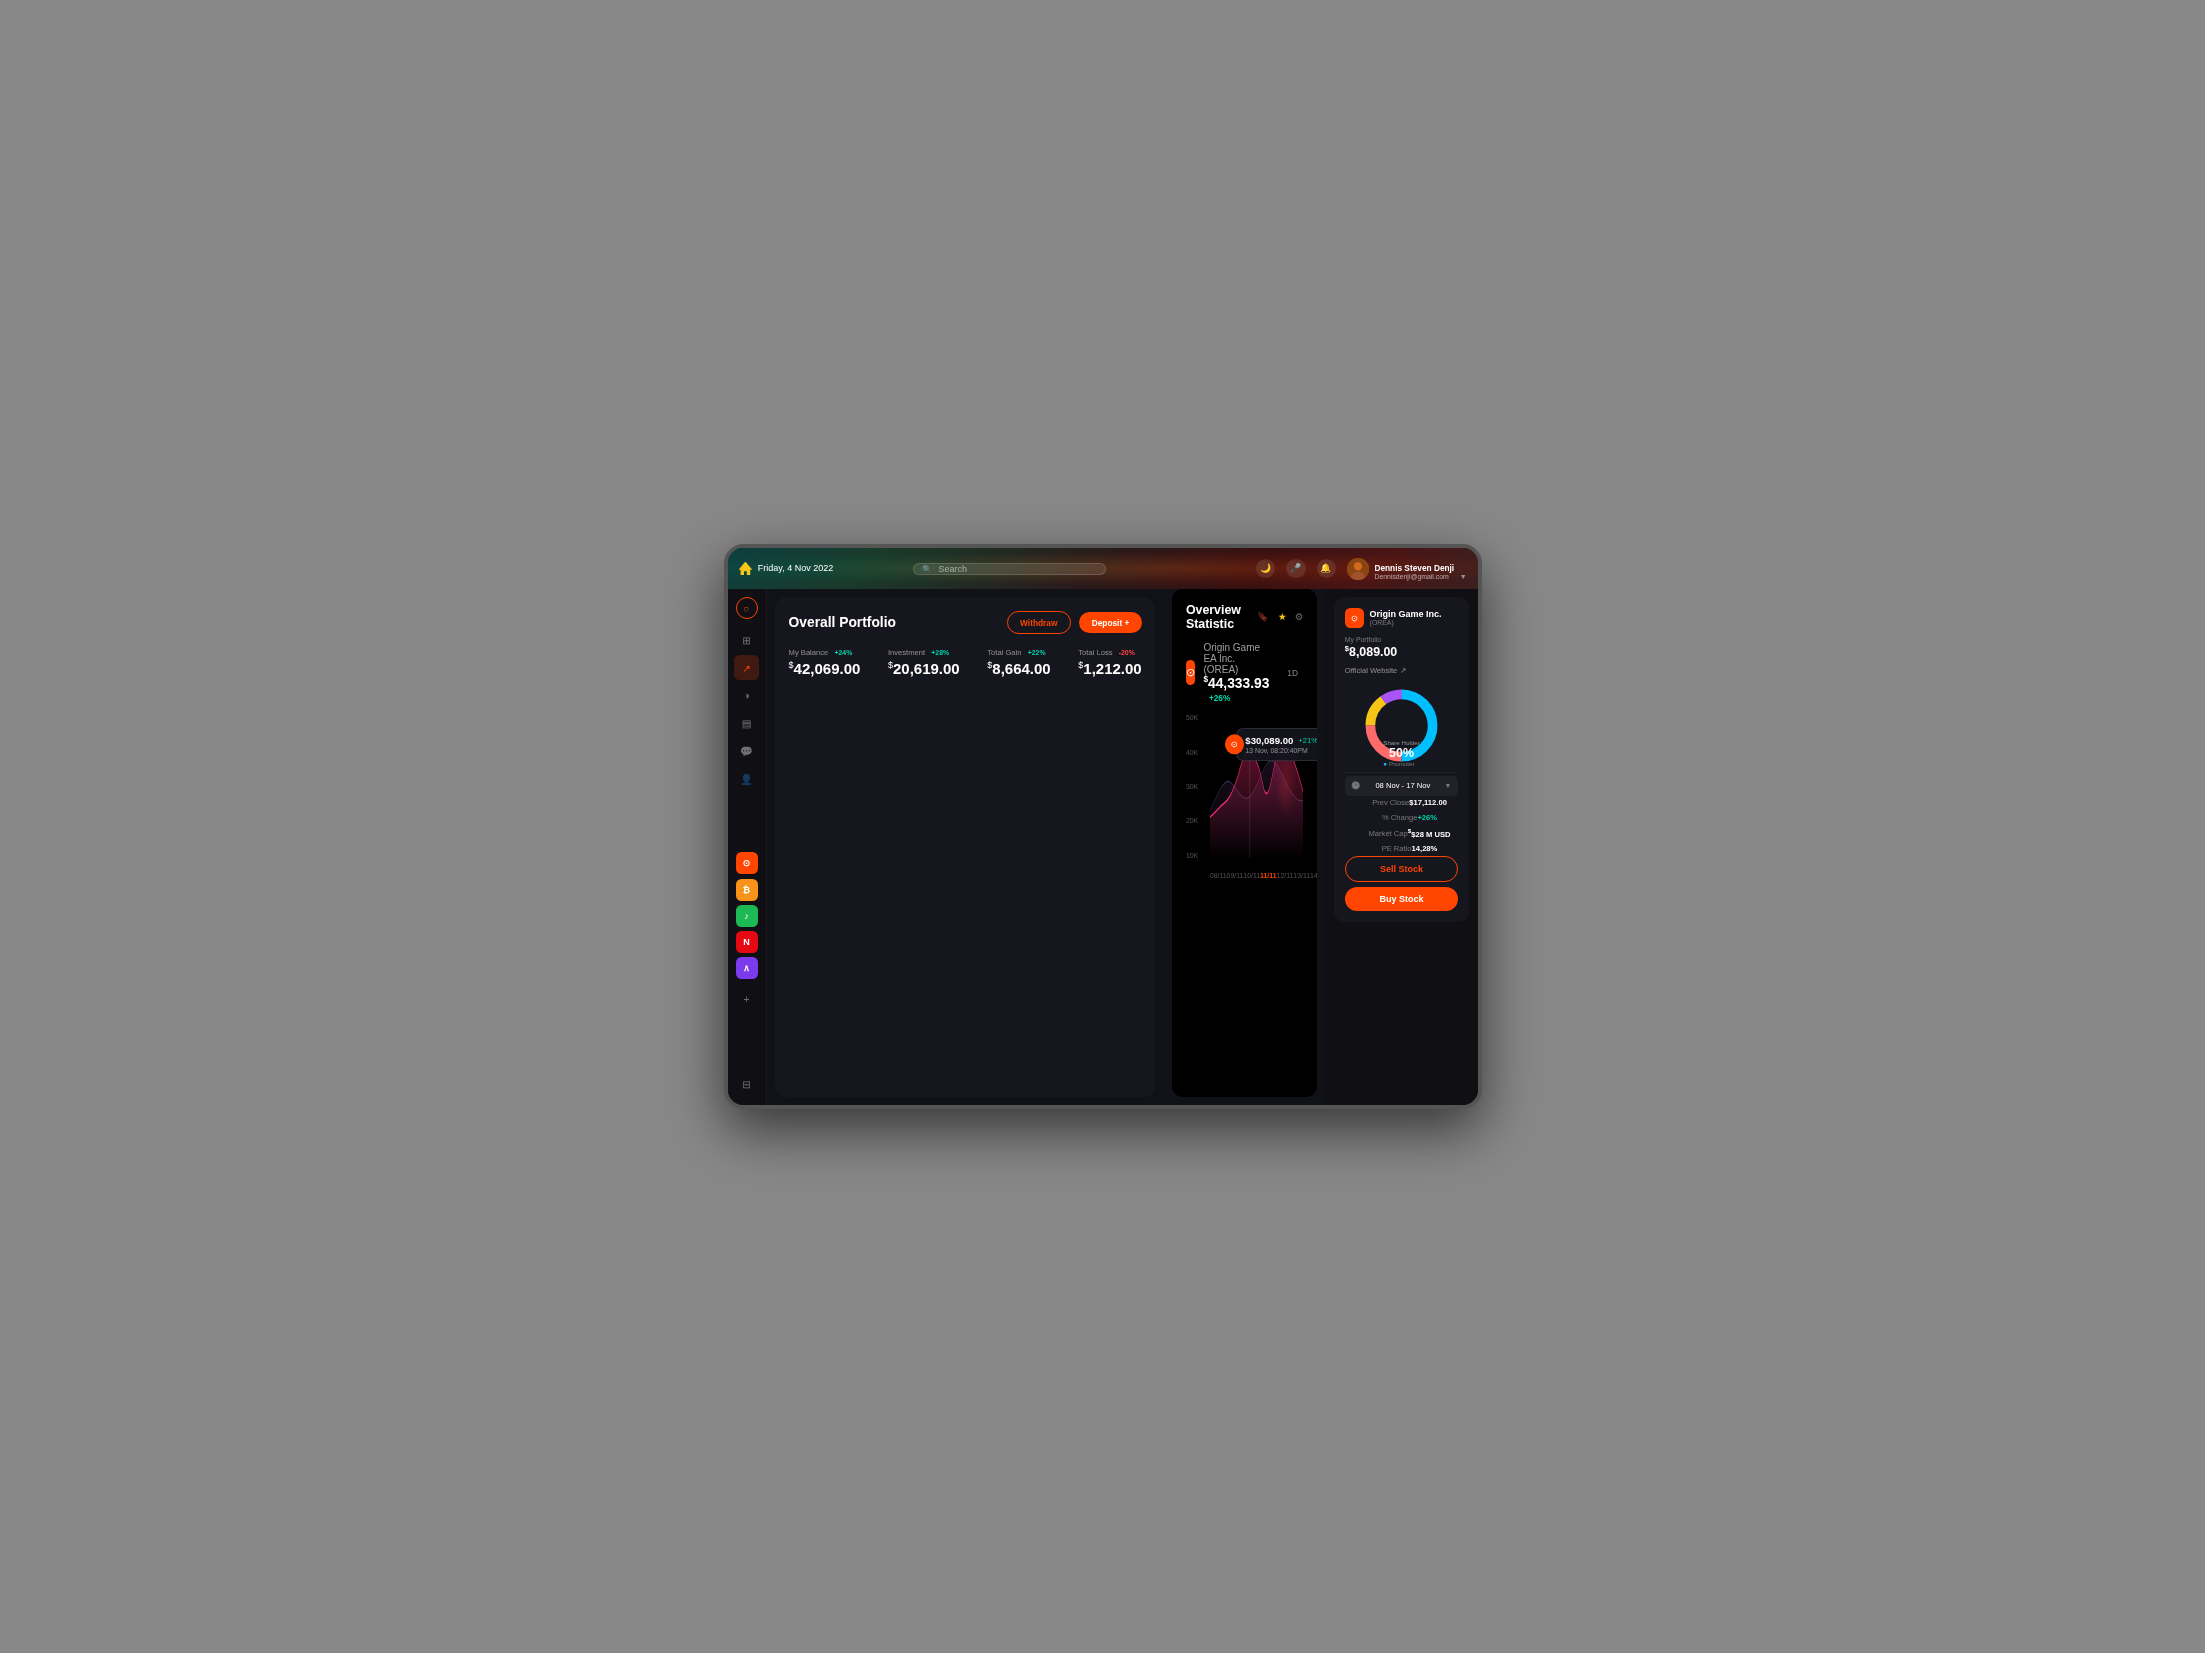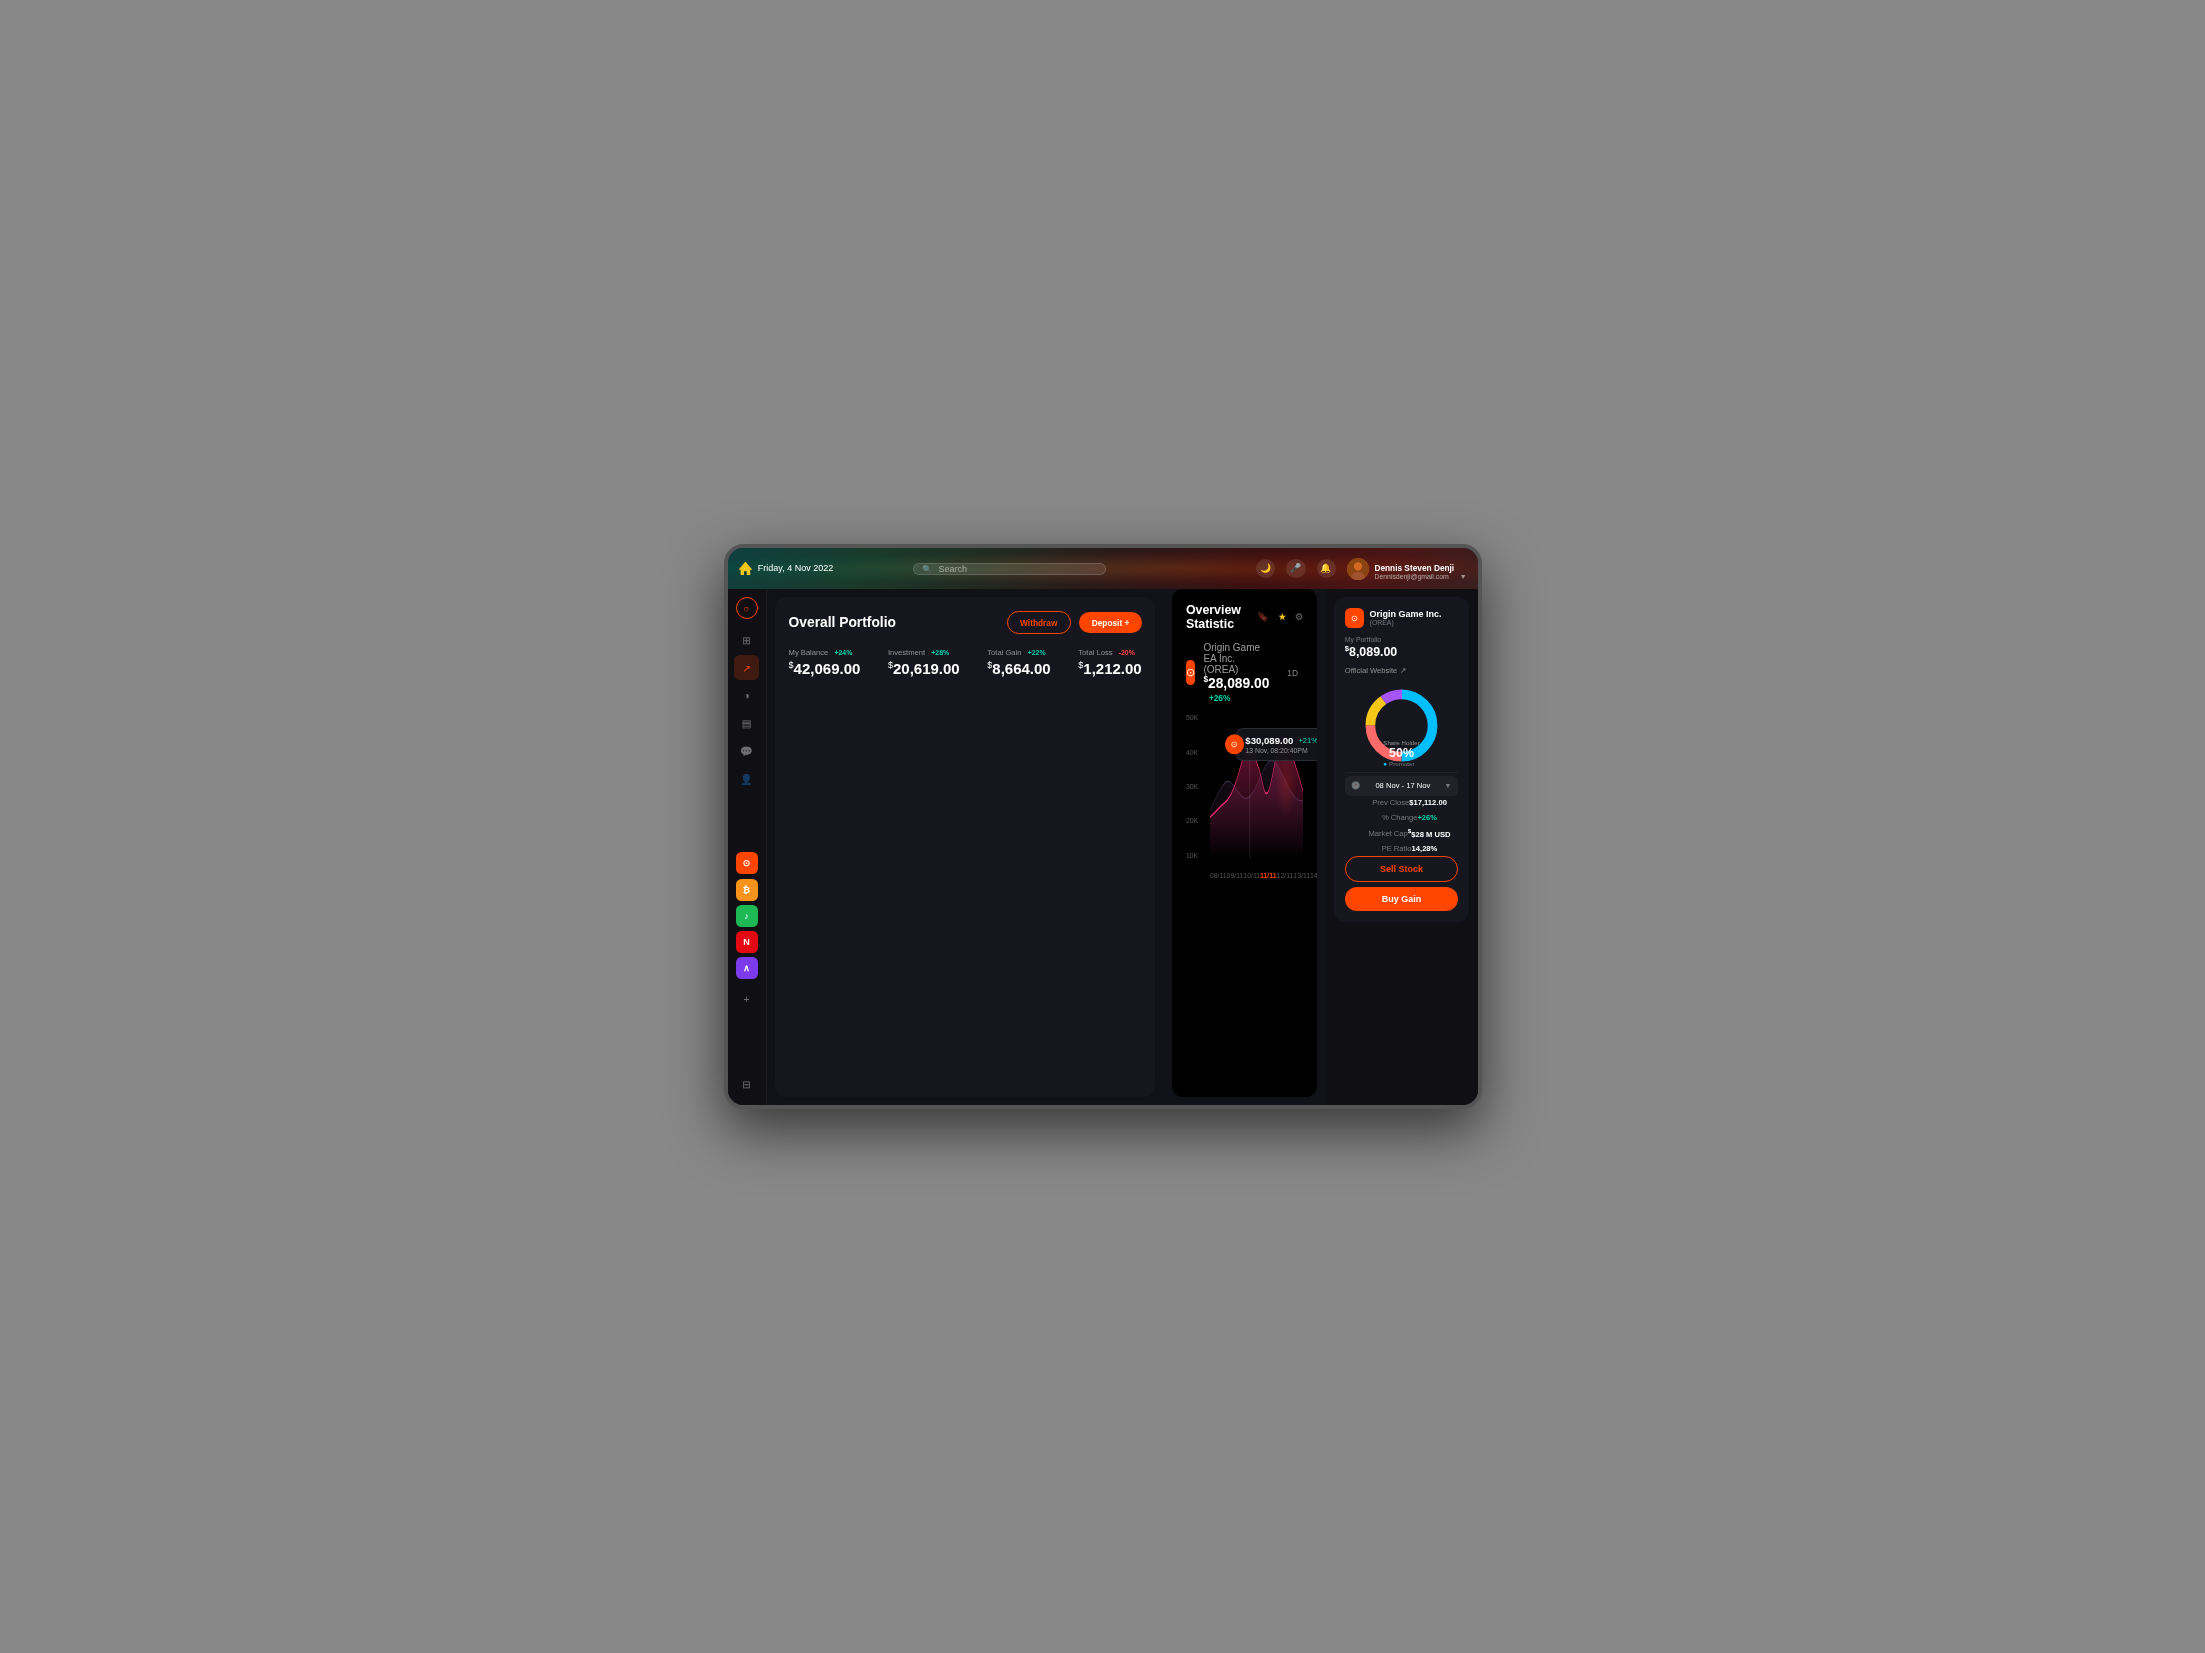--- a/index.html
+++ b/index.html
@@ -612,21 +612,21 @@
             <span class="chart-icon-btn">🔖</span>
             <span class="chart-icon-btn star">★</span>
             <span class="chart-icon-btn">⚙</span>
           </div>
         </div>
         <div class="stock-info">
           <div class="stock-logo">⊙</div>
           <div>
             <div class="stock-name">Origin Game EA Inc. (OREA)</div>
             <div>
-              <span class="stock-price"><sup>$</sup><span>28,089.00</span></span>
+              <span class="stock-price"><sup>$</sup><span>44,333.93</span></span>
               <span class="stock-change">+26%</span>
             </div>
           </div>
           <div class="time-filters">
             <button class="time-btn">1D</button>
             <button class="time-btn">1W</button>
             <button class="time-btn active">1M</button>
             <button class="time-btn">1Y</button>
             <button class="time-btn">MAX</button>
           </div>
@@ -761,18 +761,18 @@
             <span class="stat-row-label">Market Cap</span>
             <span class="stat-row-value"><sup>$</sup><span>$28 M USD</span></span>
           </div>
           <div class="stat-row">
             <span class="stat-row-label">PE Ratio</span>
             <span class="stat-row-value">14,28%</span>
           </div>
         </div>
 
         <button class="btn-sell">Sell Stock</button>
-        <button class="btn-buy">Buy Gain</button>
+        <button class="btn-buy">Buy Stock</button>
       </div>
     </div>
   </div>
 </div>
 
 
 </body></html>

